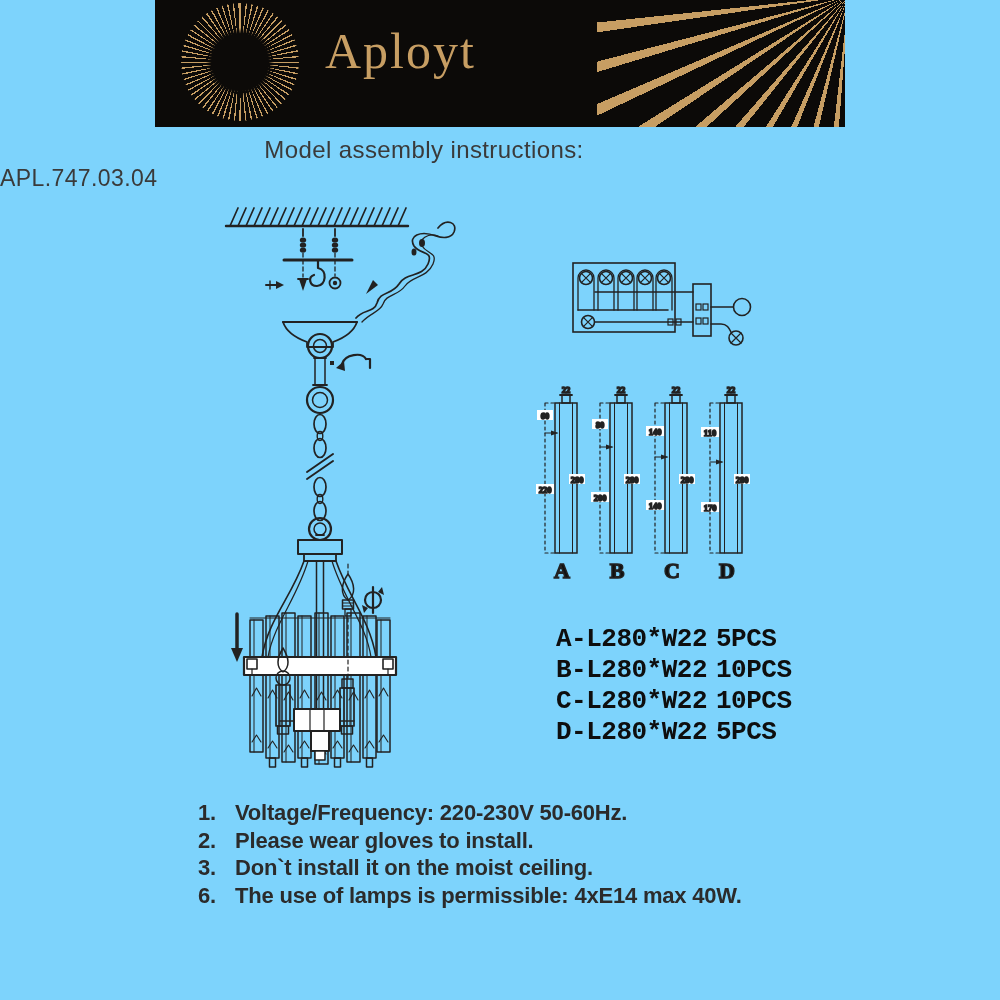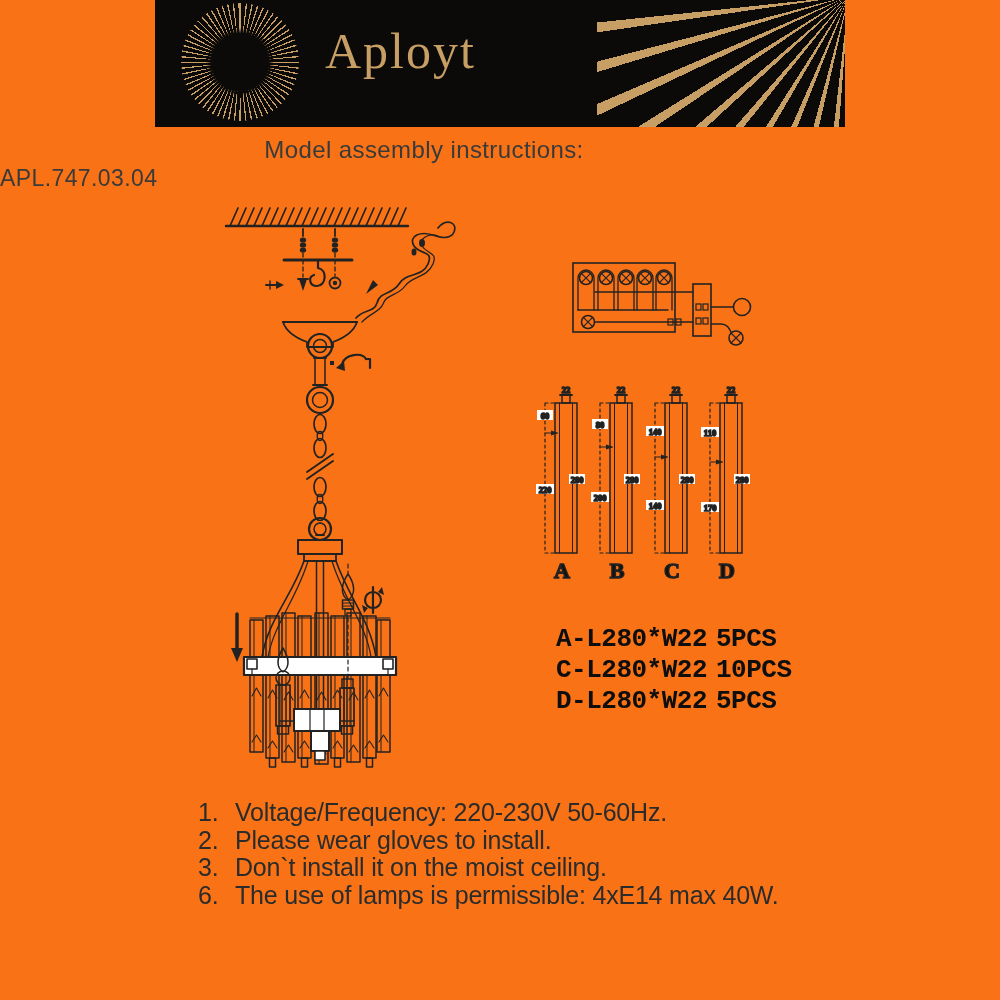--- a/index.html
+++ b/index.html
@@ -1,16 +1,16 @@
 <!DOCTYPE html>
 <html><head>
 <meta charset="utf-8">
 <style>
   html,body{margin:0;padding:0;background:#ffffff;}
-  .page{position:relative;width:1000px;height:1000px;background:#f97316;overflow:hidden;
+  .page{position:relative;width:1000px;height:1000px;background:#7dd3fc;overflow:hidden;
         font-family:"Liberation Sans",sans-serif;}
   
   .banner{position:absolute;left:155px;top:0;width:690px;height:127px;
           background:#0c0a08;overflow:hidden;}
   .sunburst{position:absolute;left:26px;top:3px;width:118px;height:118px;border-radius:50%;
             background:repeating-conic-gradient(#c79e63 0deg 1.4deg, rgba(0,0,0,0) 1.4deg 5.6deg);
             -webkit-mask:radial-gradient(circle,transparent 0 34%,#000 41% 72%,transparent 93%);
             mask:radial-gradient(circle,transparent 0 34%,#000 41% 72%,transparent 93%);}
   .sunburst-core{position:absolute;left:26px;top:3px;width:118px;height:118px;border-radius:50%;
             background:radial-gradient(circle,#0c0a08 0 27%,rgba(0,0,0,0) 28%);}
@@ -34,22 +34,22 @@
   svg .fillk{fill:#222;stroke:none;}
   svg text{font-family:"Liberation Serif",serif;fill:#111;}
   svg .dim{font-size:8.5px;font-weight:bold;text-anchor:middle;}
   svg .lbl{font-size:22px;font-weight:bold;text-anchor:middle;}
   
   .parts{position:absolute;left:556px;top:624px;font-family:"Liberation Mono",monospace;
          font-weight:700;font-size:26px;line-height:31px;color:#0e0e0e;white-space:nowrap;
          letter-spacing:-.5px;}
   .parts .code{display:inline-block;min-width:160px;}
   
-  .instr{position:absolute;left:198px;top:799px;font-size:25px;line-height:27.6px;
-         color:#2b2b2b;letter-spacing:-.2px;}
+  .instr{position:absolute;left:198px;top:799px;font-size:22px;line-height:27.6px;
+         color:#2b2b2b;letter-spacing:-.2px;font-weight:bold;}
   .instr .row{white-space:nowrap;}
   .instr .num{display:inline-block;width:37px;}
 </style>
 </head>
 <body>
 
 <div class="page">
 
   <div class="banner">
     <div class="sunburst"></div>
@@ -335,20 +335,21 @@
         <text x="190" y="129.5" class="dim">170</text>
         <rect x="214" y="93" width="16" height="10" class="wbg"></rect>
         <text x="222" y="101.5" class="dim">280</text>
         <text x="207" y="197" class="lbl">D</text>
       </g>
     </g>
   </svg>
 
   <div class="parts">
     <div class="row"><span class="code">A-L280*W22</span><span class="qty">5PCS</span></div>
+    <div class="row"><span class="code">B-L280*W22</span><span class="qty">10PCS</span></div>
     <div class="row"><span class="code">C-L280*W22</span><span class="qty">10PCS</span></div>
     <div class="row"><span class="code">D-L280*W22</span><span class="qty">5PCS</span></div>
   </div>
 
   <div class="instr">
     <div class="row"><span class="num">1.</span><span class="txt">Voltage/Frequency: 220-230V 50-60Hz.</span></div>
     <div class="row"><span class="num">2.</span><span class="txt">Please wear gloves to install.</span></div>
     <div class="row"><span class="num">3.</span><span class="txt">Don`t install it on the moist ceiling.</span></div>
     <div class="row"><span class="num">6.</span><span class="txt">The use of lamps is permissible: 4xE14 max 40W.</span></div>
   </div>

